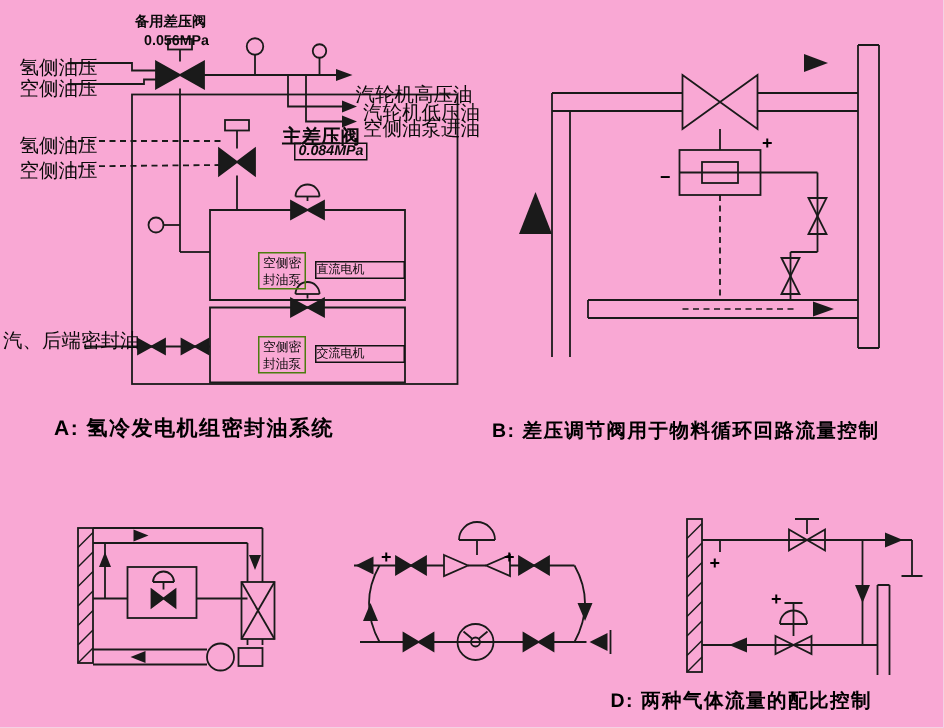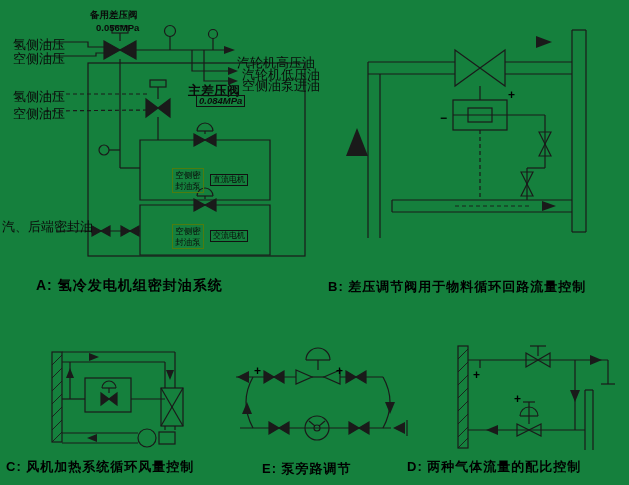--- a/index.html
+++ b/index.html
@@ -1,40 +1,40 @@
 <!DOCTYPE html>
 <html><head>
 <meta charset="utf-8">
 <style>
   * { margin:0; padding:0; box-sizing:border-box; }
   html,body { background:#f2f2f2; }
   .canvas {
     position:relative; width:629px; height:485px;
-    background:#15803d; overflow:hidden;
+    background:#f9a8d4; overflow:hidden;
     font-family:"Liberation Sans","DejaVu Sans",sans-serif; color:#111;
   }
   svg { position:absolute; overflow:visible; }
   svg line, svg path, svg rect, svg circle, svg polyline {
     stroke:#1a1a1a; stroke-width:1.2; fill:none;
   }
   svg polygon { fill:#1a1a1a; stroke:none; }
   svg .fill { fill:#1a1a1a; stroke:#1a1a1a; }
   svg .dash { stroke-dasharray:4 3; }
   svg .thin { stroke-width:0.9; }
   .label { position:absolute; font-size:13px; line-height:1.1; white-space:nowrap; color:#0a0a0a; }
   .bold { font-weight:bold; }
   .boxed { border:1px solid #111; padding:0 2px; background:transparent;font-style:italic; }
   .wrapbox {
     position:absolute; border:1px solid #4d7c0f; text-align:center;
     font-size:8.5px; line-height:1.25; width:32px; white-space:normal;
     padding:1px 0; color:#0a0a0a;
   }
   .motorbox {
-    position:absolute; border:1px solid #111; text-align:center;
-    font-size:8px; line-height:1.3; width:38px; color:#0a0a0a;
+    position:absolute; border:1px solid #111; text-align:left;
+    font-size:8px; line-height:1.3; width:60px; color:#0a0a0a;
   }
   .sign { position:absolute; font-size:12px; font-weight:bold; color:#000; }
   .caption { position:absolute; font-weight:bold; color:#000; letter-spacing:1px;text-align:center; }
   .cap-lg { font-size:14px; }
   .cap-md { font-size:13px; }
 </style>
 </head>
 <body>
 
 <div class="canvas">
@@ -333,17 +333,15 @@
   <div class="sign" style="left:440px;top:111px">−</div>
 
   <div class="sign" style="left:254px;top:364px">+</div>
   <div class="sign" style="left:336px;top:364px">+</div>
 
   <div class="sign" style="left:473px;top:368px">+</div>
   <div class="sign" style="left:514px;top:392px">+</div>
 
   <div class="caption cap-lg" style="left:36px;top:277px">A: 氢冷发电机组密封油系统</div>
   <div class="caption cap-md" style="left:328px;top:278px">B: 差压调节阀用于物料循环回路流量控制</div>
-  <div class="caption cap-md" style="left:6px;top:458px">C: 风机加热系统循环风量控制</div>
-  <div class="caption cap-md" style="left:262px;top:460px">E: 泵旁路调节</div>
   <div class="caption cap-md" style="left:407px;top:458px">D: 两种气体流量的配比控制</div>
 
 </div>
 
 </body></html>

